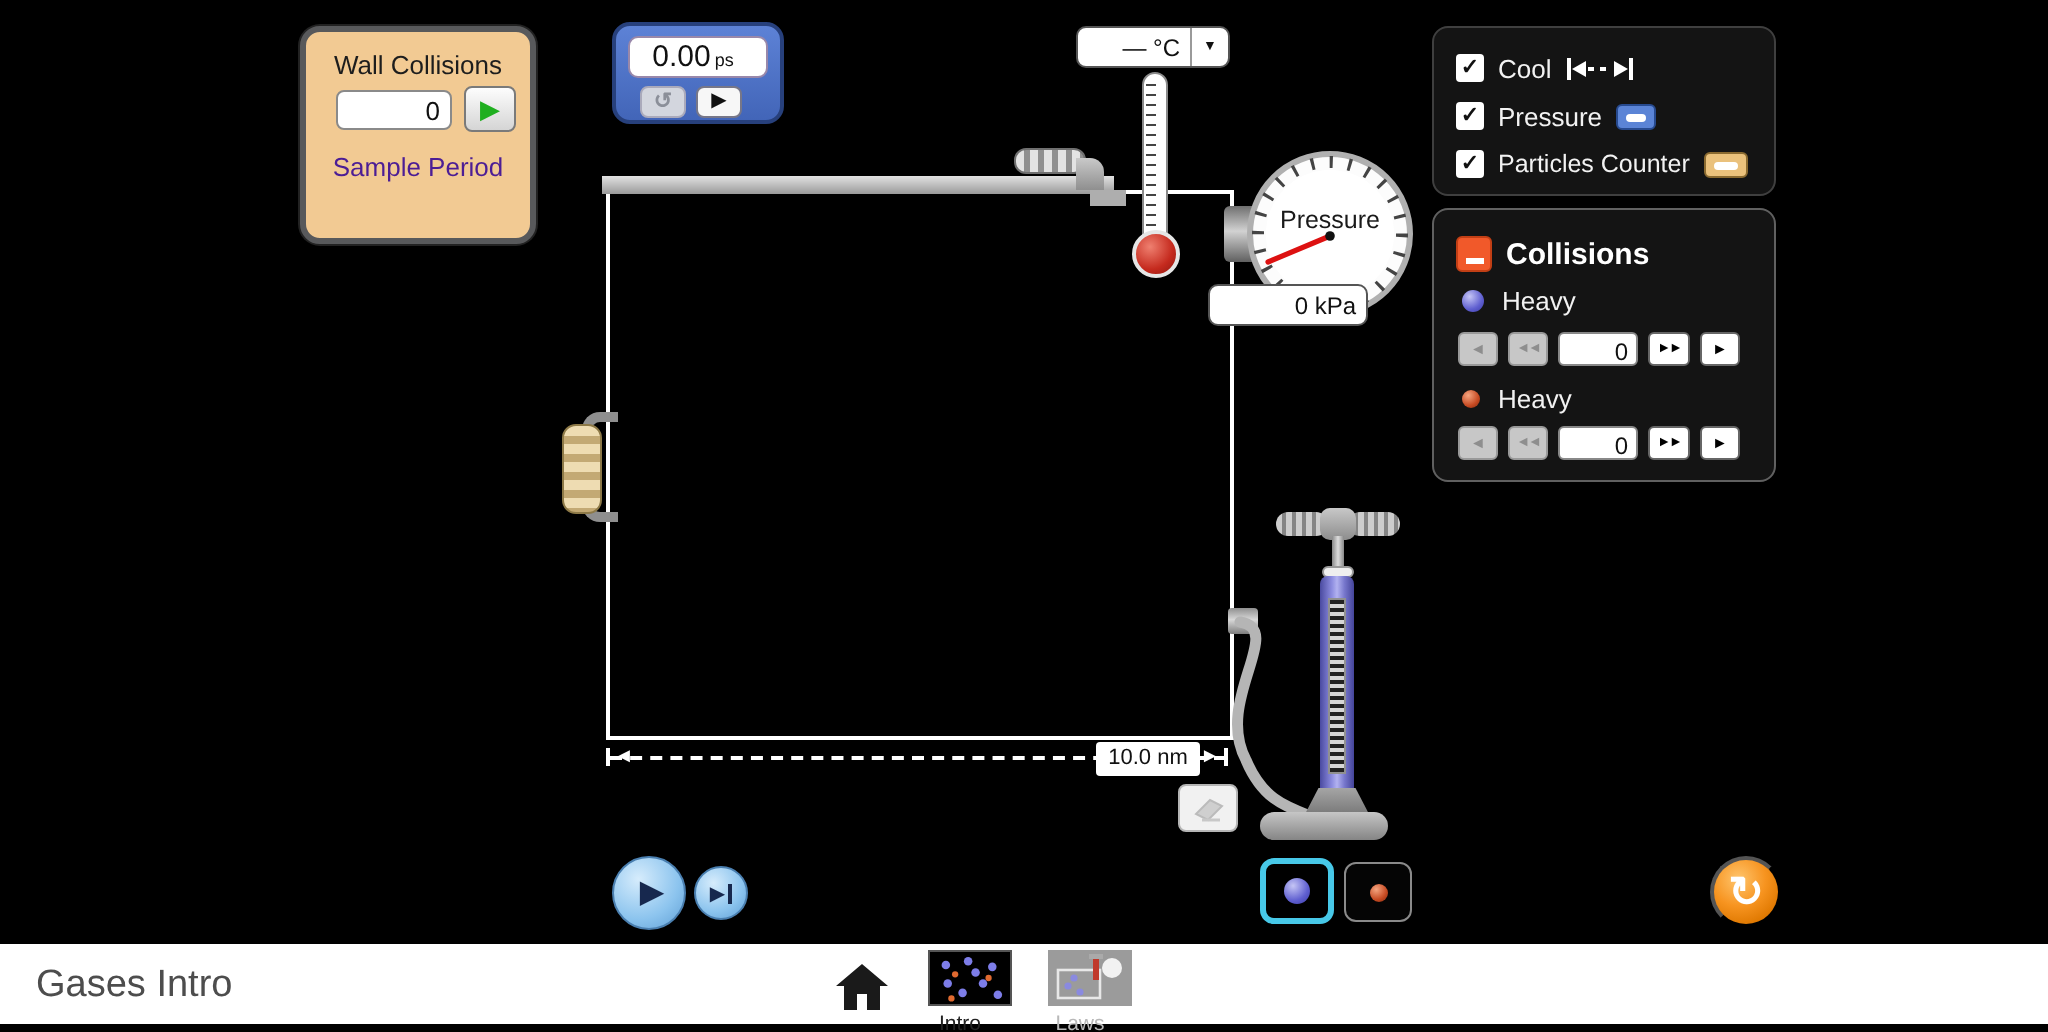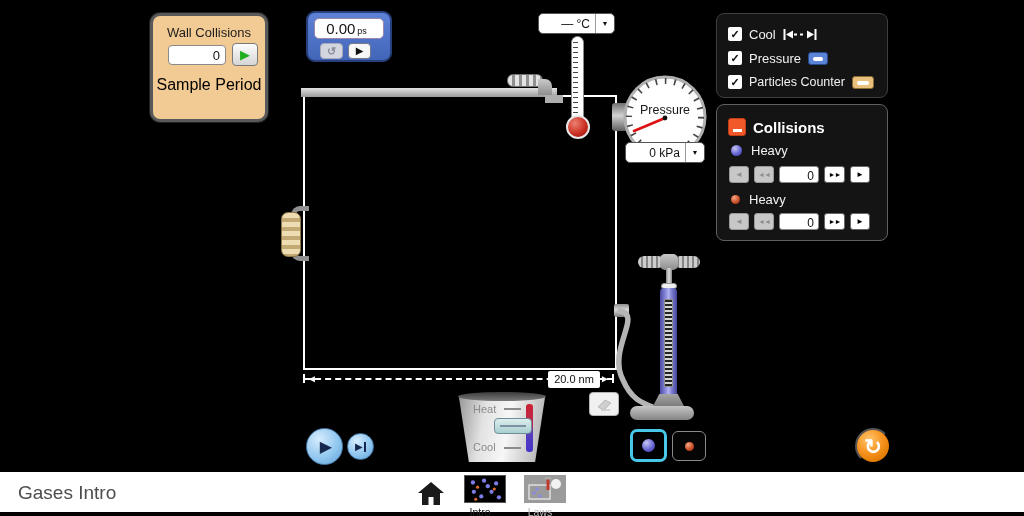--- a/index.html
+++ b/index.html
@@ -9,21 +9,21 @@
 
   
   .cc-panel{left:150px;top:13px;width:118px;height:109px;background:#f2ca93;border:3px solid #58595b;
             border-radius:10px;box-sizing:border-box;box-shadow:0 0 0 1px #222;}
   .cc-title{left:0;top:9px;width:100%;text-align:center;font-size:13px;color:#1d1d1d;}
   .cc-display{left:15px;top:29px;width:58px;height:20px;background:#fff;border:1px solid #8a8a8a;border-radius:4px;
               box-sizing:border-box;font-size:13px;color:#111;text-align:right;padding:2px 5px 0 0;}
   .cc-play{left:79px;top:27px;width:26px;height:23px;background:linear-gradient(#fdfdfd,#d5d5d5);
            border:1px solid #7a7a7a;border-radius:4px;box-sizing:border-box;text-align:center;}
   .cc-play span{color:#1faf1f;font-size:13px;line-height:21px;}
-  .cc-sub{left:0;top:60px;width:100%;text-align:center;font-size:16px;color:#000000;}
+  .cc-sub{left:0;top:60px;width:100%;text-align:center;font-size:13px;color:#4c1d95;}
   
   .dd{display:flex;align-items:stretch;background:#fff;border:1px solid #555;border-radius:5px;box-sizing:border-box;overflow:hidden;}
   .dd .val{flex:1;text-align:right;font-size:12px;color:#111;padding:3px 5px 0 2px;}
   .dd .sep{width:1px;background:#9a9a9a;}
   .dd .arr{width:18px;text-align:center;font-size:7px;color:#111;padding-top:6px;}
   .dd-dark{border:1.5px solid #222;}
 
   
   .sw{left:306px;top:11px;width:86px;height:51px;background:linear-gradient(#5d82d6,#4265b8);
       border:2px solid #27407c;border-radius:9px;box-sizing:border-box;}
@@ -54,21 +54,21 @@
   
   .thermo-tube{left:571px;top:36px;width:13px;height:89px;background:#fff;border:1.5px solid #8a8a8a;
                border-radius:7px 7px 0 0;box-sizing:border-box;}
   .thermo-ticks{left:1px;top:5px;width:5px;height:78px;
                 background:repeating-linear-gradient(180deg,#444 0 1px,transparent 1px 5px);}
   .thermo-bulb{left:566px;top:115px;width:24px;height:24px;border-radius:50%;border:2px solid #e6e6e6;box-sizing:border-box;
                background:radial-gradient(circle at 35% 32%,#ef8070,#c52a1e 60%,#8e1710);}
 
   
   .gauge{left:623px;top:75px;width:84px;height:84px;}
-  .gauge-dd{left:625px;top:142px;width:80px;height:21px;}
+  .gauge-dd{left:604px;top:142px;width:80px;height:21px;flex-direction:column;}
   .temp-dd{left:538px;top:13px;width:77px;height:21px;}
   .sp-dd{left:181px;top:82px;width:56px;height:20px;}
 
   
   .panel{background:#141414;border-radius:8px;box-sizing:border-box;}
   .tools{left:716px;top:13px;width:172px;height:85px;border:1px solid #3f3f3f;}
   .prt{left:716px;top:104px;width:172px;height:137px;border:1.5px solid #606060;}
   .tool-row{display:flex;align-items:center;gap:7px;padding-left:11px;height:24px;position:absolute;width:160px;}
   .chk{width:14px;height:14px;background:#fff;border-radius:2px;text-align:center;font-size:11px;font-weight:bold;
        color:#111;line-height:14px;flex:0 0 auto;}
@@ -265,39 +265,29 @@
     <button class="abs spin-btn spin-on" style="left:133px;top:108px;">
         <span class="spin-s">►</span>
       </button>
   </div>
 
   <div class="abs ruler-line"></div>
   <div class="abs ruler-bar" style="left:303px;"></div>
   <div class="abs ruler-arrow" style="left:307px;">◄</div>
   <div class="abs ruler-arrow" style="left:600px;">►</div>
   <div class="abs ruler-bar" style="left:612px;"></div>
-  <div class="abs ruler-label">20.0 nm</div>
+  <div class="abs ruler-label">10.0 nm</div>
 
   <button class="abs erase">
     <svg width="17" height="13" viewBox="0 0 17 13" style="opacity:.38;margin-top:4px;">
       <polygon points="2,9 9,2 15,5 8,12" fill="#999" stroke="#666" stroke-width="1"></polygon>
       <line x1="5" y1="12" x2="14" y2="12" stroke="#888" stroke-width="1.5"></line>
     </svg>
   </button>
 
-  <div class="abs bucket">
-    <div class="abs bucket-body"></div>
-    <div class="abs bucket-rim"></div>
-    <div class="abs bk-label" style="left:17px;top:11px;">Heat</div>
-    <div class="abs bk-tick" style="left:48px;top:16px;"></div>
-    <div class="abs bk-track"></div>
-    <div class="abs bk-handle"></div>
-    <div class="abs bk-label" style="left:17px;top:49px;">Cool</div>
-    <div class="abs bk-tick" style="left:48px;top:55px;"></div>
-  </div>
 
   <svg class="abs" style="left:595px;top:295px;" width="90" height="130">
     <path d="M 25 16 C 48 20, 12 55, 28 85 C 36 104, 47 108, 60 113" fill="none" stroke="#b5b5b5" stroke-width="5.5" stroke-linecap="round"></path>
   </svg>
   <div class="abs" style="left:638px;top:256px;width:26px;height:12px;border-radius:6px;background:repeating-linear-gradient(90deg,#cdcdcd 0 3px,#858585 3px 5px);"></div>
   <div class="abs" style="left:674px;top:256px;width:26px;height:12px;border-radius:6px;background:repeating-linear-gradient(90deg,#cdcdcd 0 3px,#858585 3px 5px);"></div>
   <div class="abs" style="left:660px;top:254px;width:18px;height:16px;border-radius:5px;background:linear-gradient(#c8c8c8,#8d8d8d);"></div>
   <div class="abs" style="left:666px;top:268px;width:6px;height:18px;background:linear-gradient(90deg,#888,#ddd,#888);"></div>
   <div class="abs" style="left:661px;top:283px;width:16px;height:6px;border-radius:3px;background:#efefef;border:1px solid #999;box-sizing:border-box;"></div>
   <div class="abs" style="left:660px;top:288px;width:17px;height:110px;border-radius:4px 4px 0 0;background:linear-gradient(90deg,#4a4aa0,#8d8de0 35%,#b2b2f0 50%,#7777cc 72%,#44449a);"></div>

